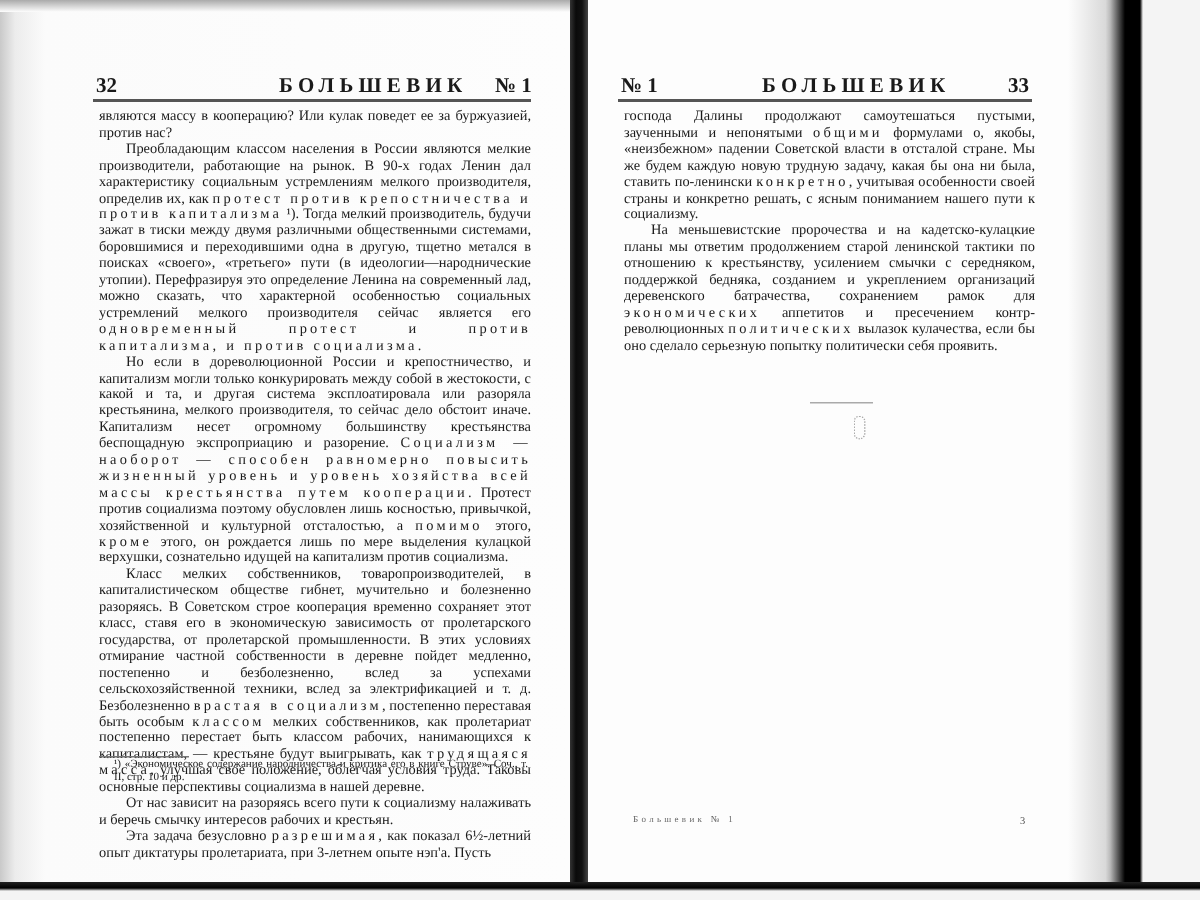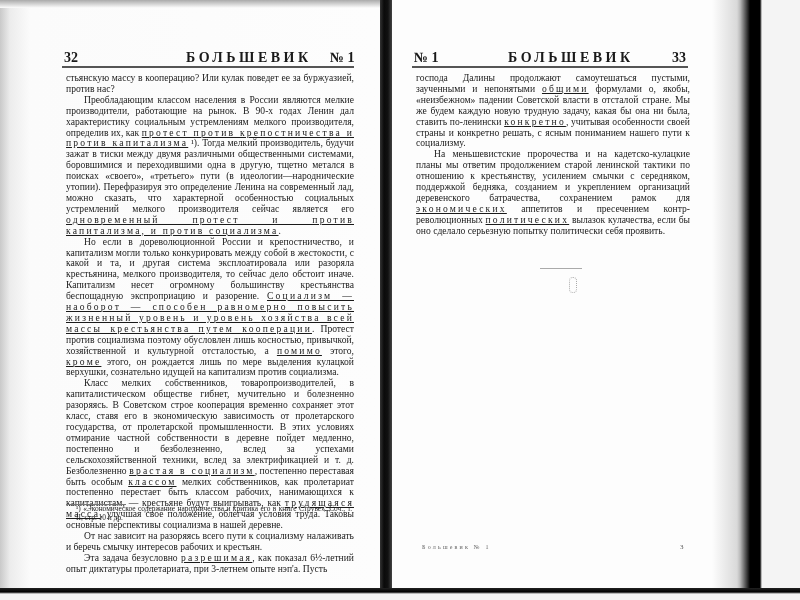--- a/index.html
+++ b/index.html
@@ -36,21 +36,21 @@
   .running-head .title { position:absolute; top:0; letter-spacing:3.5px; }
   .running-head .issue { position:absolute; top:0; }
   .rule { position:absolute; height:2px; background:#555; top:66px; }
 
   .body-text {
     position:absolute; font-size:9.6px; line-height:10.9px; text-align:justify;
     hyphens:manual;
   }
   .body-text p { margin:0; text-indent:0; }
   .body-text p.ind { text-indent:18px; }
-  .sp { letter-spacing:2.2px;text-decoration:underline; }
+  .sp { letter-spacing:2.2px; }
 
   .fn-rule { position:absolute; width:60px; height:1px; background:#777; }
   .footnote { position:absolute; font-size:7.4px; line-height:9px; text-align:justify; }
 
   .signature { position:absolute; font-size:6px; letter-spacing:2.2px; color:#666; }
   .sig-num { position:absolute; font-size:7px; color:#555; }
   .mark { position:absolute; background:#aaa; }
 </style>
 </head>
 <body>
@@ -59,21 +59,21 @@
 
   <div class="page left">
     <div class="running-head">
       <span class="pnum" style="left:64px;">32</span>
       <span class="title" style="left:186px;">БОЛЬШЕВИК</span>
       <span class="issue" style="left:330px;">№ 1</span>
     </div>
     <div class="rule" style="left:62px; width:292px;"></div>
 
     <div class="body-text" id="left-body" style="left:66px; top:73px; width:288px;">
-        <p><span>стьянскую массу в кооперацию? Или кулак поведет ее за буржуазией, против нас?</span></p>
+        <p><span>являются массу в кооперацию? Или кулак поведет ее за буржуазией, против нас?</span></p>
         <p class="ind"><span>Преобладающим классом населения в России являются мелкие производители, работающие на рынок. В 90-х годах Ленин дал характеристику социальным устремлениям мелкого производителя, определив их, как </span><span class="sp">протест против крепостничества и против капитализма</span><span> ¹). Тогда мелкий производитель, будучи зажат в тиски между двумя различными общественными системами, боровшимися и переходившими одна в другую, тщетно метался в поисках «своего», «третьего» пути (в идеологии—народнические утопии). Перефразируя это определение Ленина на современный лад, можно сказать, что характерной особенностью социальных устремлений мелкого производителя сейчас является его </span><span class="sp">одновременный протест и против капитализма, и против социализма</span><span>.</span></p>
         <p class="ind"><span>Но если в дореволюционной России и крепостничество, и капитализм могли только конкурировать между собой в жестокости, с какой и та, и другая система эксплоатировала или разоряла крестьянина, мелкого производителя, то сейчас дело обстоит иначе. Капитализм несет огромному большинству крестьянства беспощадную экспроприацию и разорение. </span><span class="sp">Социализм — наоборот — способен равномерно повысить жизненный уровень и уровень хозяйства всей массы крестьянства путем кооперации</span><span>. Протест против социализма поэтому обусловлен лишь косностью, привычкой, хозяйственной и культурной отсталостью, а </span><span class="sp">помимо</span><span> этого, </span><span class="sp">кроме</span><span> этого, он рождается лишь по мере выделения кулацкой верхушки, сознательно идущей на капитализм против социализма.</span></p>
         <p class="ind"><span>Класс мелких собственников, товаропроизводителей, в капиталистическом обществе гибнет, мучительно и болезненно разоряясь. В Советском строе кооперация временно сохраняет этот класс, ставя его в экономическую зависимость от пролетарского государства, от пролетарской промышленности. В этих условиях отмирание частной собственности в деревне пойдет медленно, постепенно и безболезненно, вслед за успехами сельскохозяйственной техники, вслед за электрификацией и т. д. Безболезненно </span><span class="sp">врастая в социализм</span><span>, постепенно переставая быть особым </span><span class="sp">классом</span><span> мелких собственников, как пролетариат постепенно перестает быть классом рабочих, нанимающихся к капиталистам, — крестьяне будут выигрывать, как </span><span class="sp">трудящаяся масса</span><span>, улучшая свое положение, облегчая условия труда. Таковы основные перспективы социализма в нашей деревне.</span></p>
         <p class="ind"><span>От нас зависит на разоряясь всего пути к социализму налаживать и беречь смычку интересов рабочих и крестьян.</span></p>
         <p class="ind"><span>Эта задача безусловно </span><span class="sp">разрешимая</span><span>, как показал 6½-летний опыт диктатуры пролетариата, при 3-летнем опыте нэп'а. Пусть</span></p>
       </div>
 
     <div class="fn-rule" style="left:66px; top:504px;"></div>
     <div class="footnote" style="left:76px; top:488px; width:276px;margin-top:16px;">¹) «Экономическое содержание народничества и критика его в книге Струве». Соч., т. II, стр. 10 и др.</div>
   </div>

